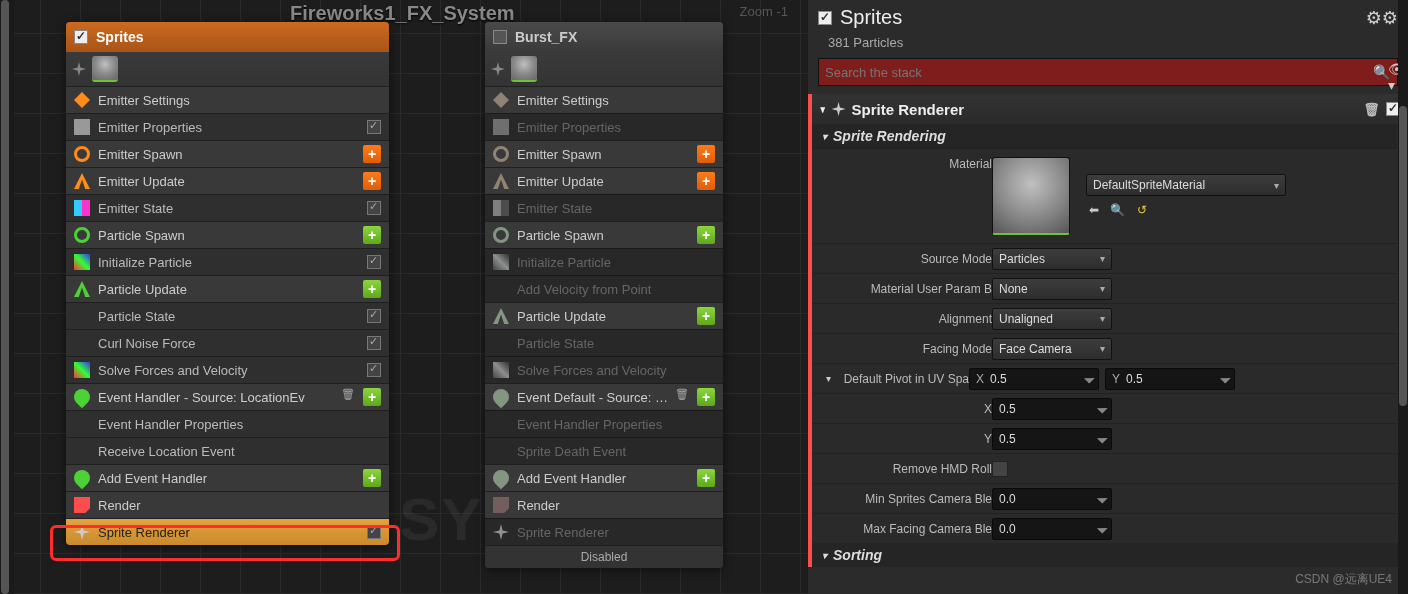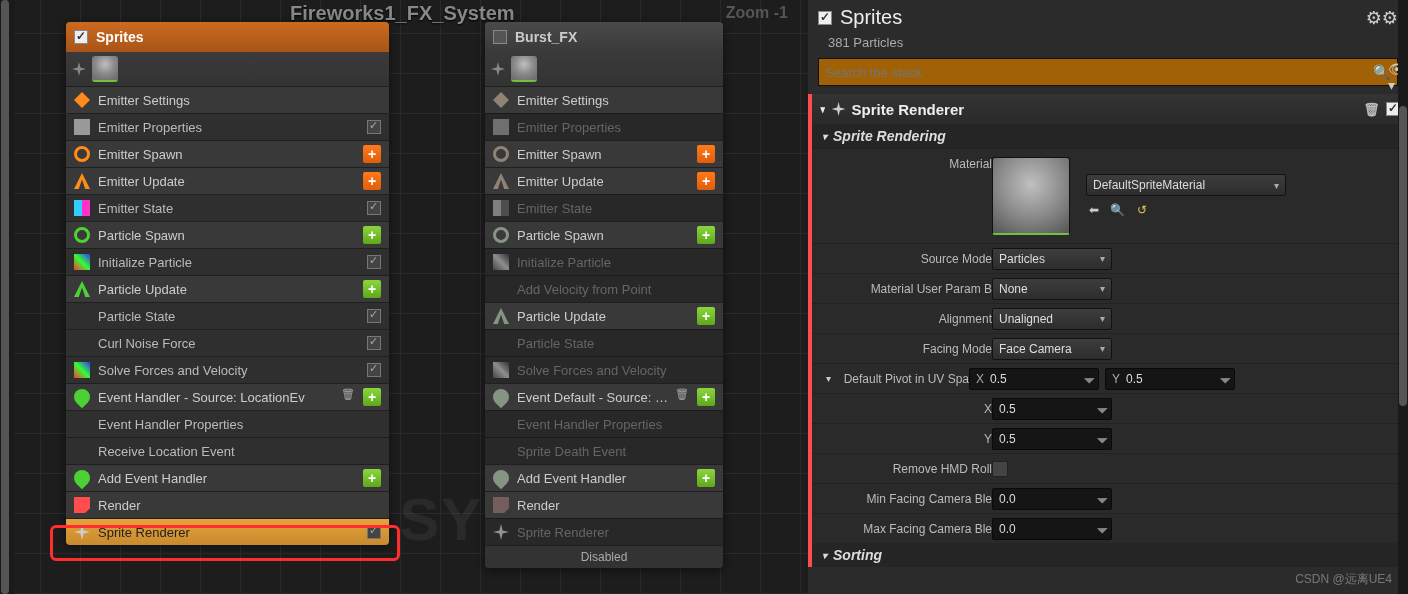--- a/index.html
+++ b/index.html
@@ -4,21 +4,21 @@
 <style>
 * { box-sizing: border-box; margin: 0; padding: 0; font-family: "Segoe UI", Tahoma, sans-serif; }
 body { background: #1a1a1a; color: #ccc; font-size: 12px; width: 1408px; height: 594px; overflow: hidden; position: relative; }
 
 .main-area { position: absolute; left: 0; top: 0; width: 808px; height: 594px; background: #262626; overflow: hidden; }
 .graph-bg { position: absolute; inset: 0; background:
   repeating-linear-gradient(0deg, #2a2a2a 0 1px, transparent 1px 40px),
   repeating-linear-gradient(90deg, #2a2a2a 0 1px, transparent 1px 40px),
   #1d1d1d; }
 .sys-title { position: absolute; top: 2px; left: 290px; color: #888; font-size: 20px; font-weight: 700; text-shadow: 0 1px 2px #000; white-space: nowrap; }
-.zoom-label { position: absolute; top: 4px; right: 20px; color: #555; font-size: 16px; font-weight: 700; }
+.zoom-label { position: absolute; top: 4px; right: 20px; color: #555; font-size: 13px; font-weight: 400; }
 .sys-watermark { position: absolute; right: 150px; bottom: 40px; color: rgba(255,255,255,0.06); font-size: 60px; font-weight: 700; letter-spacing: 2px; pointer-events: none; }
 
 .emitter { position: absolute; width: 323px; background: #2e2e2e; border-radius: 4px; overflow: hidden; box-shadow: 0 2px 10px rgba(0,0,0,0.5); }
 .emitter.e1 { left: 66px; top: 22px; }
 .emitter.e2 { left: 485px; top: 22px; width: 238px; }
 
 .em-header { display: flex; align-items: center; height: 30px; padding: 0 8px; font-size: 14px; font-weight: 600; position: relative; }
 .em-header.orange { background: linear-gradient(180deg, #cc6a1f, #a85418); color: #fff; }
 .em-header.gray   { background: linear-gradient(180deg, #4a4a4a, #3a3a3a); color: #ccc; }
 .chk { width: 14px; height: 14px; background: #eee; border: 1px solid #888; margin-right: 8px; position: relative; flex-shrink: 0; }
@@ -59,21 +59,21 @@
 .i-spr  { background:#ccc; clip-path: polygon(50% 0,60% 40%,100% 50%,60% 60%,50% 100%,40% 60%,0 50%,40% 40%); }
 .emitter.e2 .row .ricon, .emitter.e2 .row.item { filter: grayscale(0.85) brightness(0.85); }
 .disabled-bar { text-align:center; padding:4px 0; background:#333; color:#aaa; border-top:1px solid #1f1f1f; font-size:12px; }
 
 
 .details { position: absolute; left: 808px; top: 0; right: 0; height: 594px; background: #2b2b2b; overflow: hidden; }
 .det-header { display:flex; align-items:center; padding: 6px 10px; font-size: 20px; color:#eee; }
 .det-header .chk { margin-right: 8px; }
 .det-header .gears { margin-left:auto; font-size:18px; color:#ccc; }
 .det-count { padding: 0 20px 8px; color:#aaa; font-size:13px; }
-.det-search { margin: 0 10px 8px; display:flex; align-items:center; background:#a16207; border:1px solid #111; height:28px; padding:0 6px; }
+.det-search { margin: 0 10px 8px; display:flex; align-items:center; background:#7f1d1d; border:1px solid #111; height:28px; padding:0 6px; }
 .det-search input { flex:1; background:transparent; border:none; color:#ccc; font-size:13px; outline:none; }
 .det-search .s-icon, .eye-icon { width:18px; height:18px; color:#ccc; font-size:14px; display:flex; align-items:center; justify-content:center; }
 .eye-icon { position:absolute; right:2px; top:68px; }
 
 .cat { border-left: 4px solid #ff4d4d; margin: 0 0 0 0; background:#171717; }
 .cat-head { display:flex; align-items:center; height:30px; padding:0 8px; font-size:15px; color:#eee; font-weight:600; background:linear-gradient(180deg,#333,#2a2a2a); }
 .cat-head .arr { margin-right:6px; font-size:11px; transform: scaleX(0.8); }
 .cat-head .trash2 { margin-left:auto; font-size:13px; color:#bbb; margin-right:6px; }
 .sub-head { display:flex; align-items:center; height:24px; padding:0 10px; font-size:14px; font-weight:600; color:#ddd; background:#252525; font-style: italic; }
 .sub-head .arr { margin-right:6px; font-size:10px; }
@@ -397,21 +397,21 @@
           </div>
         </div>
     </div>
     <div class="prop">
       <div class="plabel">Remove HMD Roll</div>
       <div class="pval">
           <div class="chk2"></div>
         </div>
     </div>
     <div class="prop">
-      <div class="plabel">Min Facing Camera Ble</div>
+      <div class="plabel">Min Sprites Camera Ble</div>
       <div class="pval">
           <div class="num">
             <span>0.0</span>
             <span class="drag">◢</span>
           </div>
         </div>
     </div>
     <div class="prop">
       <div class="plabel">Max Facing Camera Ble</div>
       <div class="pval">

